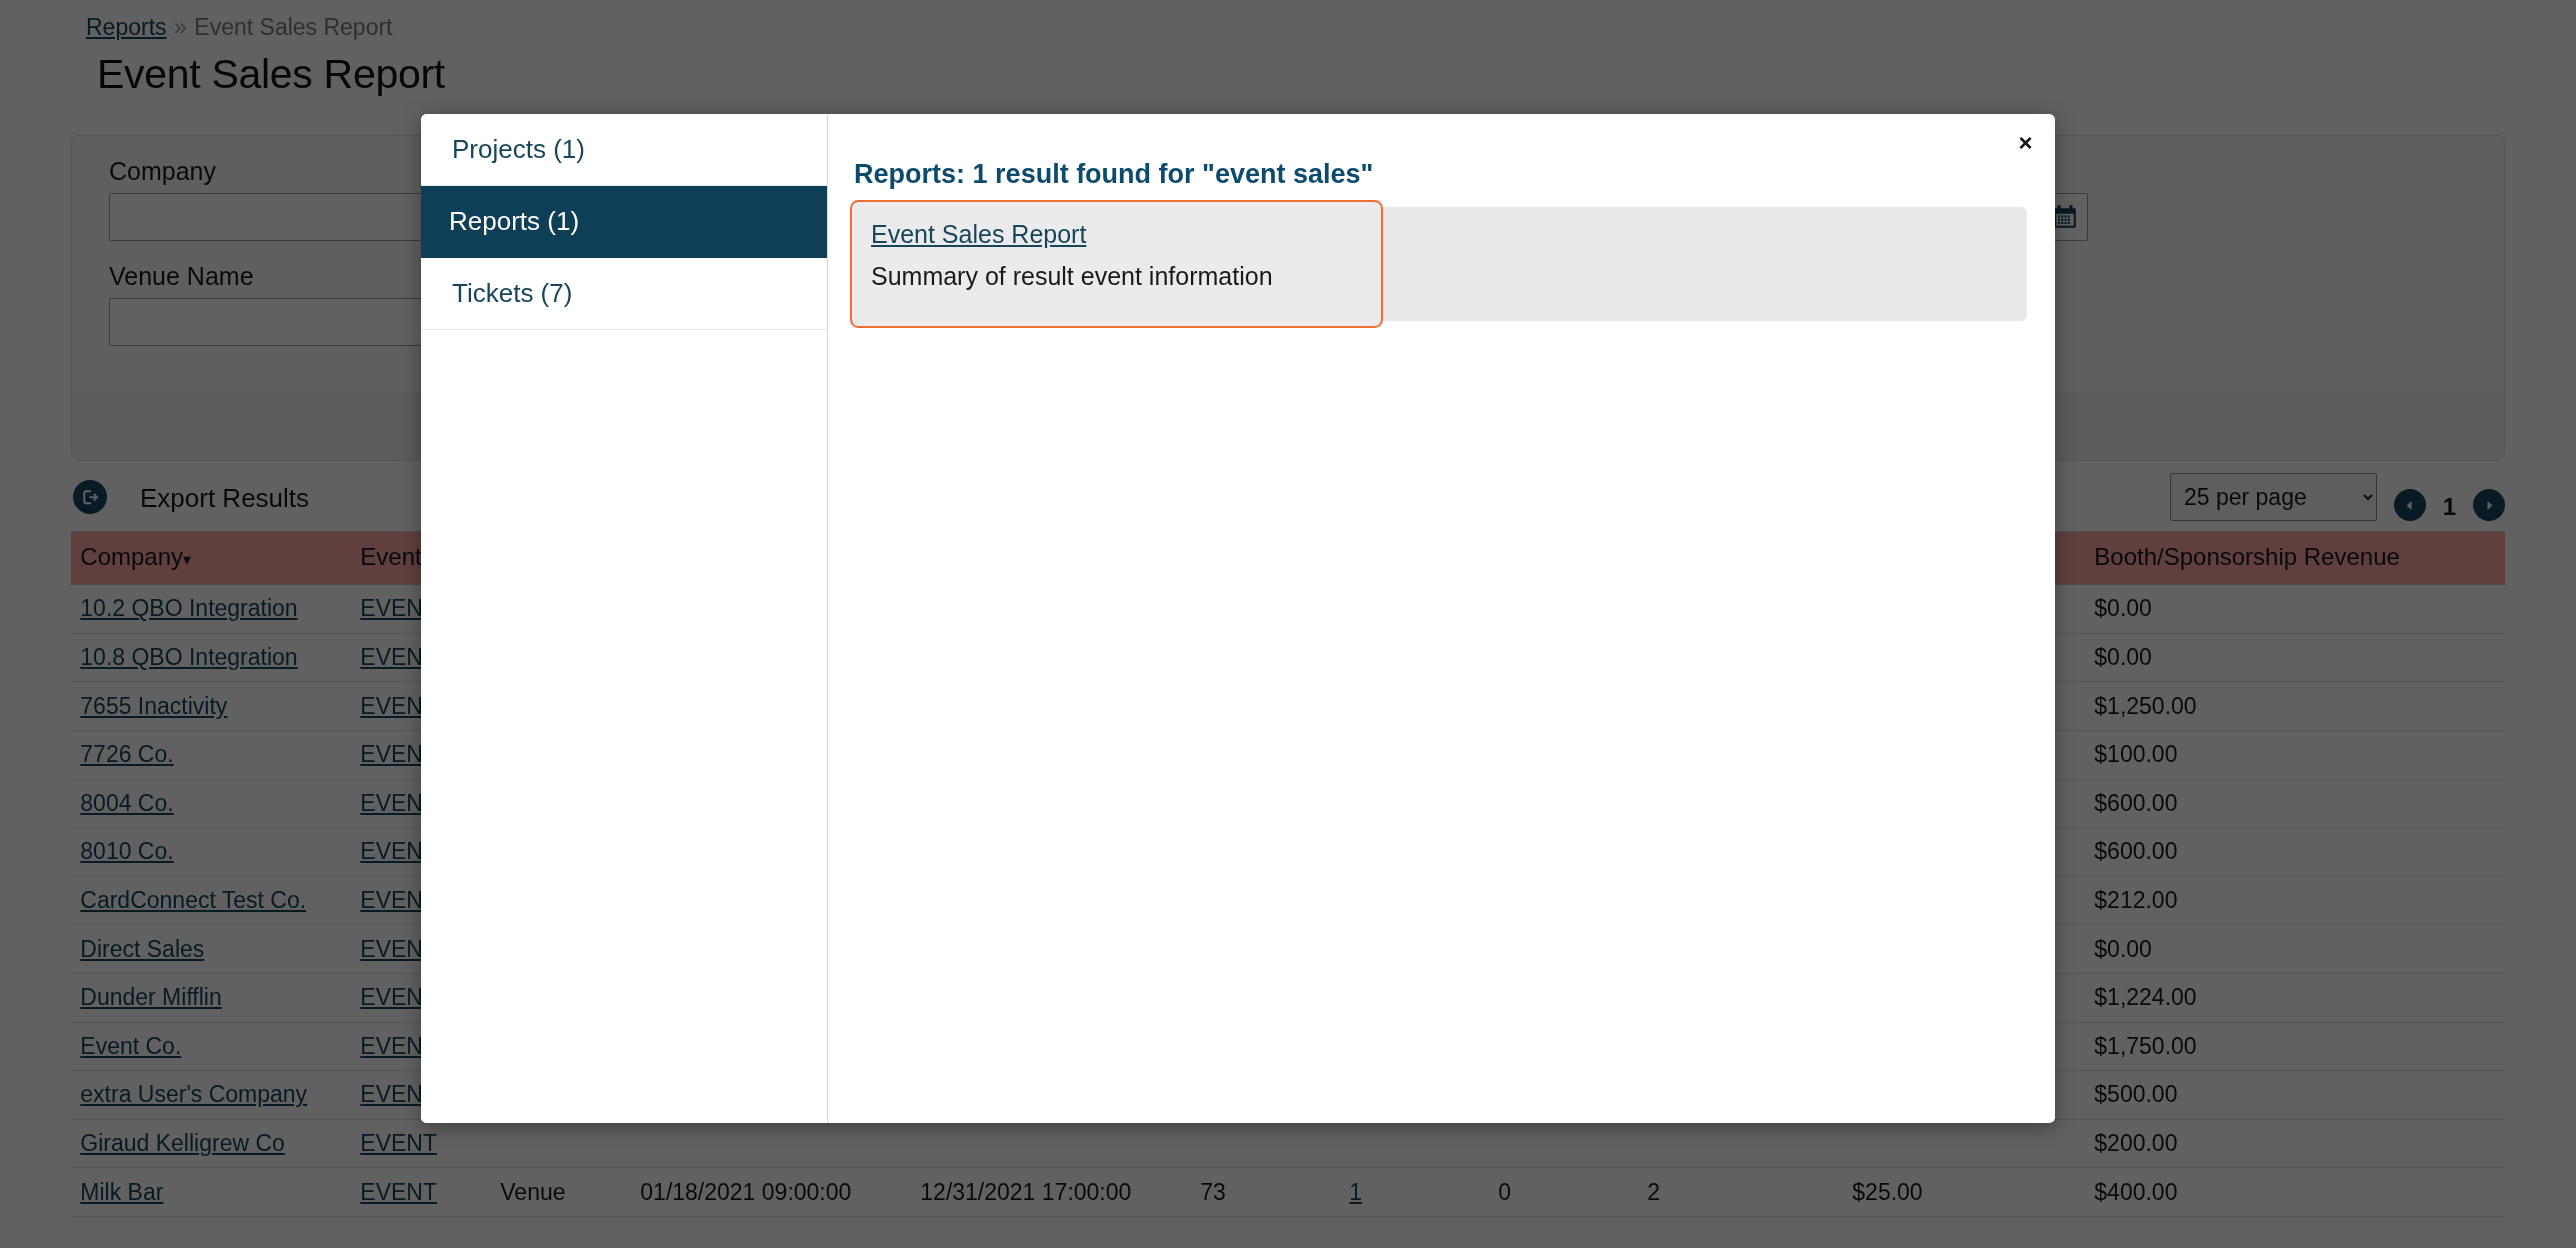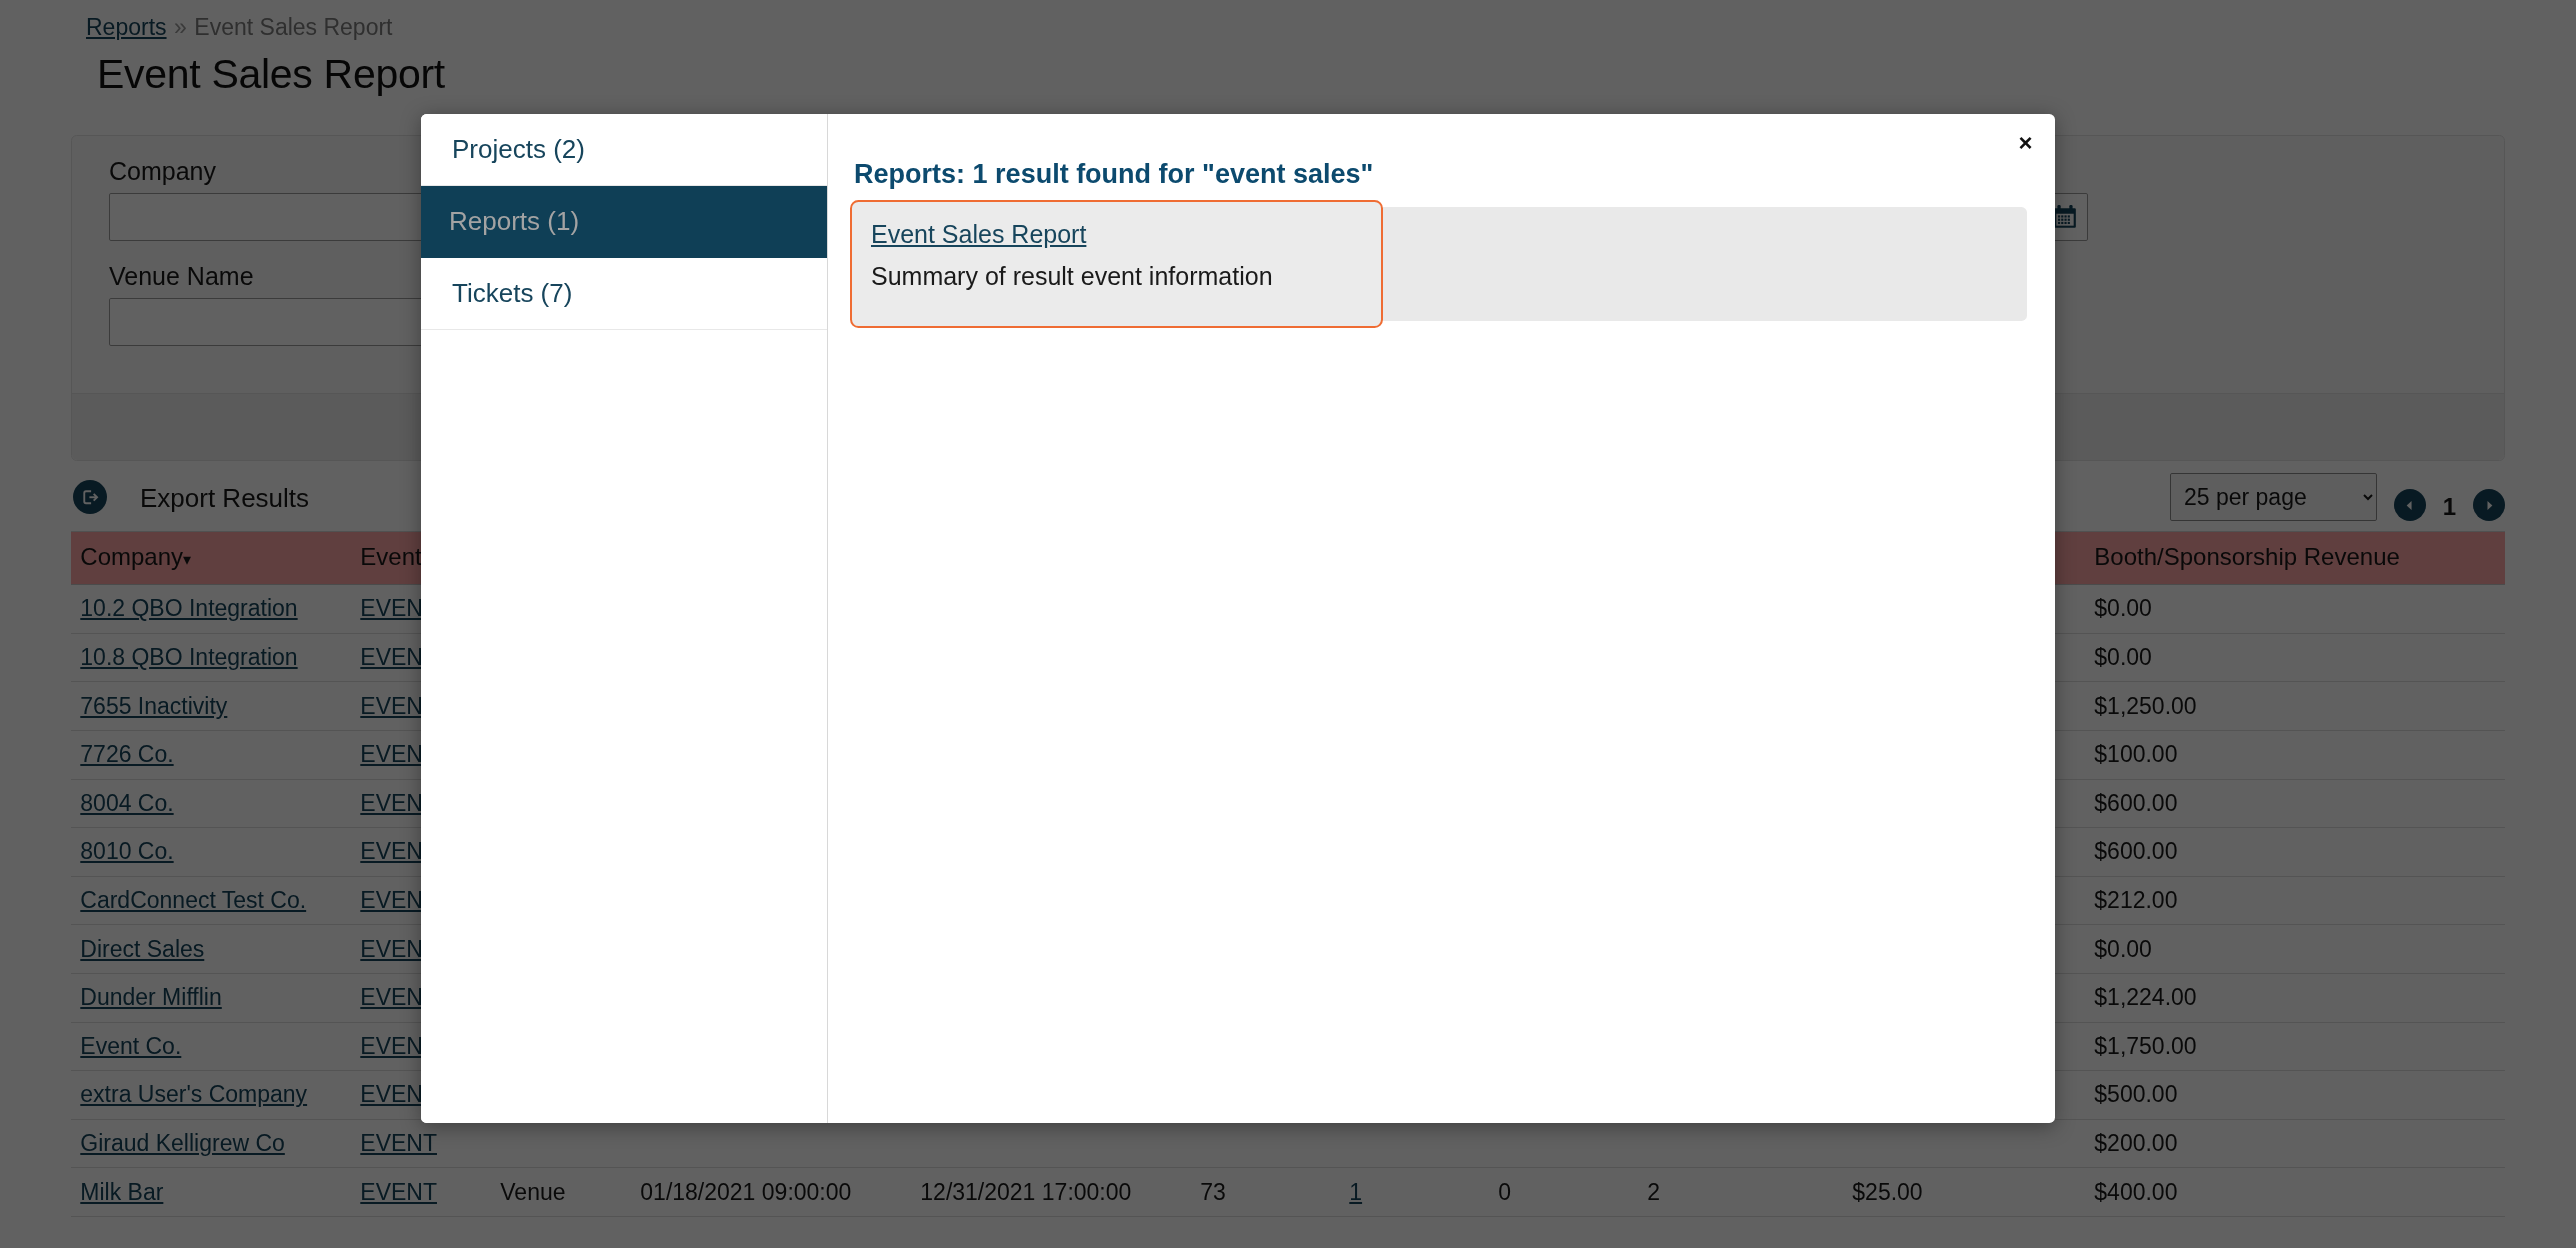--- a/index.html
+++ b/index.html
@@ -190,21 +190,21 @@
   .side-item {
     height: 72px;
     display: flex; align-items: center;
     padding-left: 31px;
     font-size: 26px;
     color: #17455c;
     border-bottom: 0.9px solid #e8e8e8;
   }
   .side-item.active {
     background: #0f3f56;
-    color: #a3a3a3;
+    color: #ffffff;
     border-bottom-color: #0f3f56;
     padding-left: 28px;
   }
   .modal-main {
     flex: 1;
     position: relative;
     padding: 28px 28px 0 22.4px;
   }
   .modal-close {
     position: absolute;
@@ -553,21 +553,21 @@
     </table>
   </div>
 </div>
 
 <div id="overlay"></div>
 
 <div id="modal">
 
   <div class="modal-side" id="modal-side">
       <div class="side-item">
-        <span>Projects (2)</span>
+        <span>Projects (1)</span>
       </div>
       <div class="side-item active">
         <span>Reports (1)</span>
       </div>
       <div class="side-item">
         <span>Tickets (7)</span>
       </div>
     </div>
 
   <div class="modal-main">

